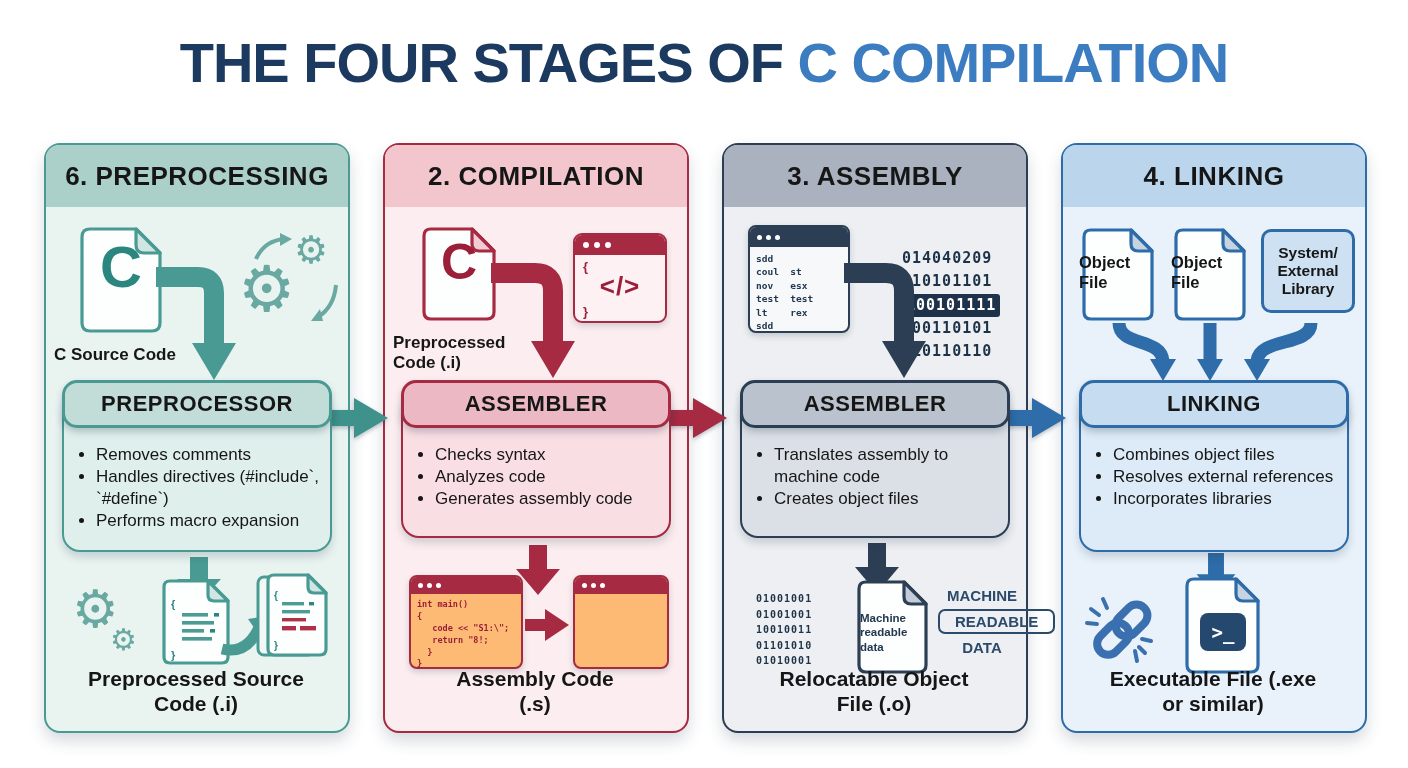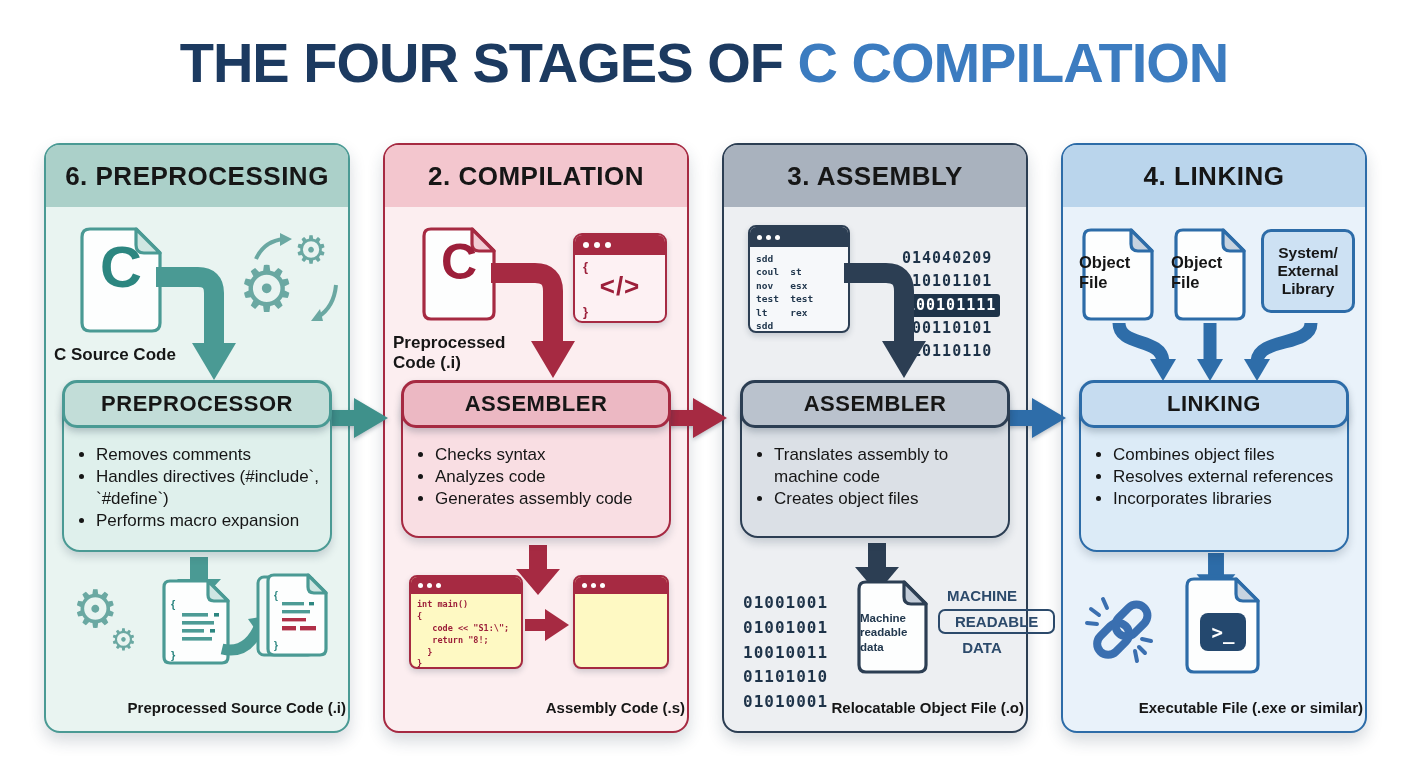--- a/index.html
+++ b/index.html
@@ -53,28 +53,28 @@
 
   
   .abs { position:absolute; }
   .doc-body { fill:#fdfefe; stroke:var(--accent); stroke-width:3.2; stroke-linejoin:round; }
   .doc-back { fill:#f2f8f6; stroke:var(--accent); stroke-width:3; stroke-linejoin:round; }
   .doc-fold { fill:var(--fold); stroke:var(--accent); stroke-width:3.2; stroke-linejoin:round; }
   .arrow-fill  { fill:var(--accent); }
   .elbow-stroke{ stroke:var(--accent); stroke-width:20; fill:none; }
   .file-letter { position:absolute; text-align:center; font-weight:bold; color:var(--ink); }
   .icon-label  { position:absolute; text-align:left; font-weight:bold; font-size:17px; line-height:1.2; color:#161616; }
-  .out-label   { position:absolute; left:0; right:2px; bottom:14px; text-align:right;
-                 font-weight:bold; font-size:15px; line-height:1.18; color:#161616; }
+  .out-label   { position:absolute; left:0; right:2px; bottom:14px; text-align:center;
+                 font-weight:bold; font-size:21px; line-height:1.18; color:#161616; }
   .out-label span { display:inline-block; max-width:230px; }
   .gear { position:absolute; color:#6aa8a2; font-family:"DejaVu Sans", sans-serif; line-height:1; }
 
   
   .cwin { position:absolute; border:2.5px solid var(--accent); border-radius:8px;
-          background:#fef9c3; overflow:hidden; box-shadow:0 3px 6px rgba(30,50,70,.2); }
+          background:#fdba74; overflow:hidden; box-shadow:0 3px 6px rgba(30,50,70,.2); }
   .cwin-bar { height:17px; background:var(--accent); display:flex; align-items:center; gap:4px; padding-left:7px; }
   .cwin-bar i { width:5px; height:5px; border-radius:50%; background:#fff; }
   .cwin-code { padding:5px 6px; font-family:"DejaVu Sans Mono", monospace;
                font-weight:bold; color:var(--ink); }
   .cwin-code div { white-space:pre; }
   .c3 .cwin { background:#f6f8fa; }
 
   
   .bin { position:absolute; font-family:"DejaVu Sans Mono", monospace; font-weight:bold;
          color:#1e3349; letter-spacing:1px; }
@@ -316,21 +316,21 @@
         <li>Translates assembly to machine code</li>
         <li>Creates object files</li>
       </ul>
     </div>
 
     <svg class="abs" style="left:127px;top:398px" width="52" height="52" viewBox="0 0 52 52">
       <rect class="arrow-fill" x="17" y="0" width="18" height="26"></rect>
       <polygon class="arrow-fill" points="4,24 48,24 26,50"></polygon>
     </svg>
 
-    <div class="bin" style="left:19px;top:446px;font-size:16px;line-height:1.55;">
+    <div class="bin" style="left:32px;top:446px;font-size:10px;line-height:1.55;">
       <div>01001001</div>
       <div>01001001</div>
       <div>10010011</div>
       <div>01101010</div>
       <div>01010001</div>
     </div>
 
     <svg class="abs" style="left:128px;top:432px" width="80" height="100" viewBox="0 0 80 100">
       <path class="doc-body" d="M7 12 q0-7 7-7 h38 l22 22 v61 q0 7 -7 7 H14 q-7 0 -7-7 z"></path>
       <path class="doc-fold" d="M52 5 l22 22 H59 q-7 0 -7-7 z"></path>

